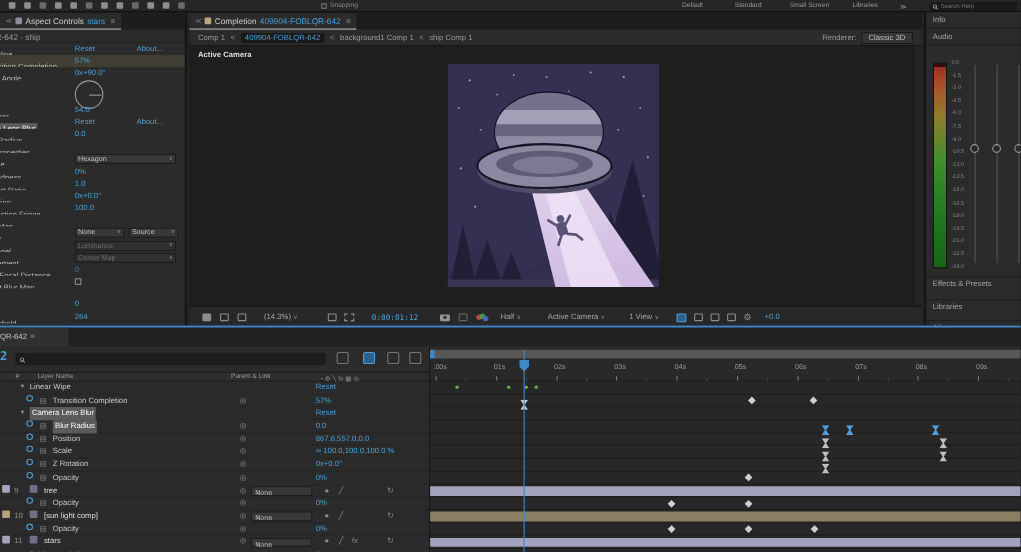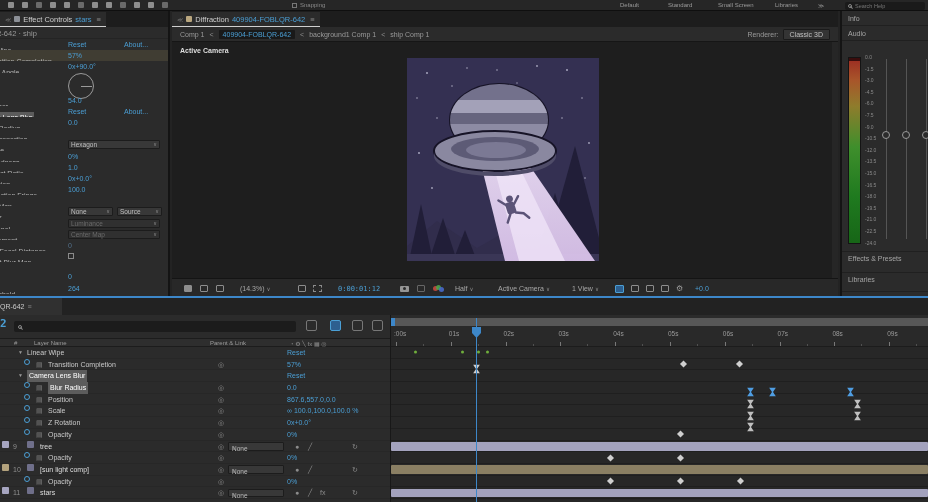--- a/index.html
+++ b/index.html
@@ -181,21 +181,21 @@
       <span class="mag"></span>
       <span>Search Help</span>
     </div>
   </div>
 
   <div id="ec-panel">
     <div class="tabbar">
       <div class="tab">
         <span class="chev">≪</span>
         <span class="chip" style="background:#8b8f96"></span>
-        <span>Effect Controls</span>
+        <span>Aspect Controls</span>
         <span class="blue">stars</span>
         <span class="menu">≡</span>
       </div>
     </div>
     <div id="ec-subtitle">
       <span>409904-FOBLQR-642 · ship</span>
     </div>
     <div id="ec-rows">
         <div class="ec-row"><span class="ec-label" style="margin-left: -26px;">Linear Wipe</span><span class="ec-val link">Reset</span><span class="ec-about link">About...</span></div>
         <div class="ec-row hl"><span class="ec-label" style="margin-left: -16px;">Transition Completion</span><span class="ec-val" style="color: rgb(75, 159, 213);">57%</span></div>
@@ -241,21 +241,21 @@
         </div>
         <div class="ec-row"><span class="ec-label" style="margin-left: -16px;">Threshold</span><span class="ec-val" style="color: rgb(75, 159, 213);">264</span></div>
       </div>
   </div>
 
   <div id="comp-panel">
     <div class="tabbar">
       <div class="tab">
         <span class="chev">≪</span>
         <span class="chip" style="background:#baa77f"></span>
-        <span>Diffraction</span>
+        <span>Completion</span>
         <span class="blue">409904-FOBLQR-642</span>
         <span class="menu">≡</span>
       </div>
     </div>
     <div id="comp-crumbs">
       <span>Comp 1</span>
       <span class="gray">&lt;</span>
       <span class="active-crumb">409904-FOBLQR-642</span>
       <span class="gray">&lt;</span>
       <span>background1 Comp 1</span>

